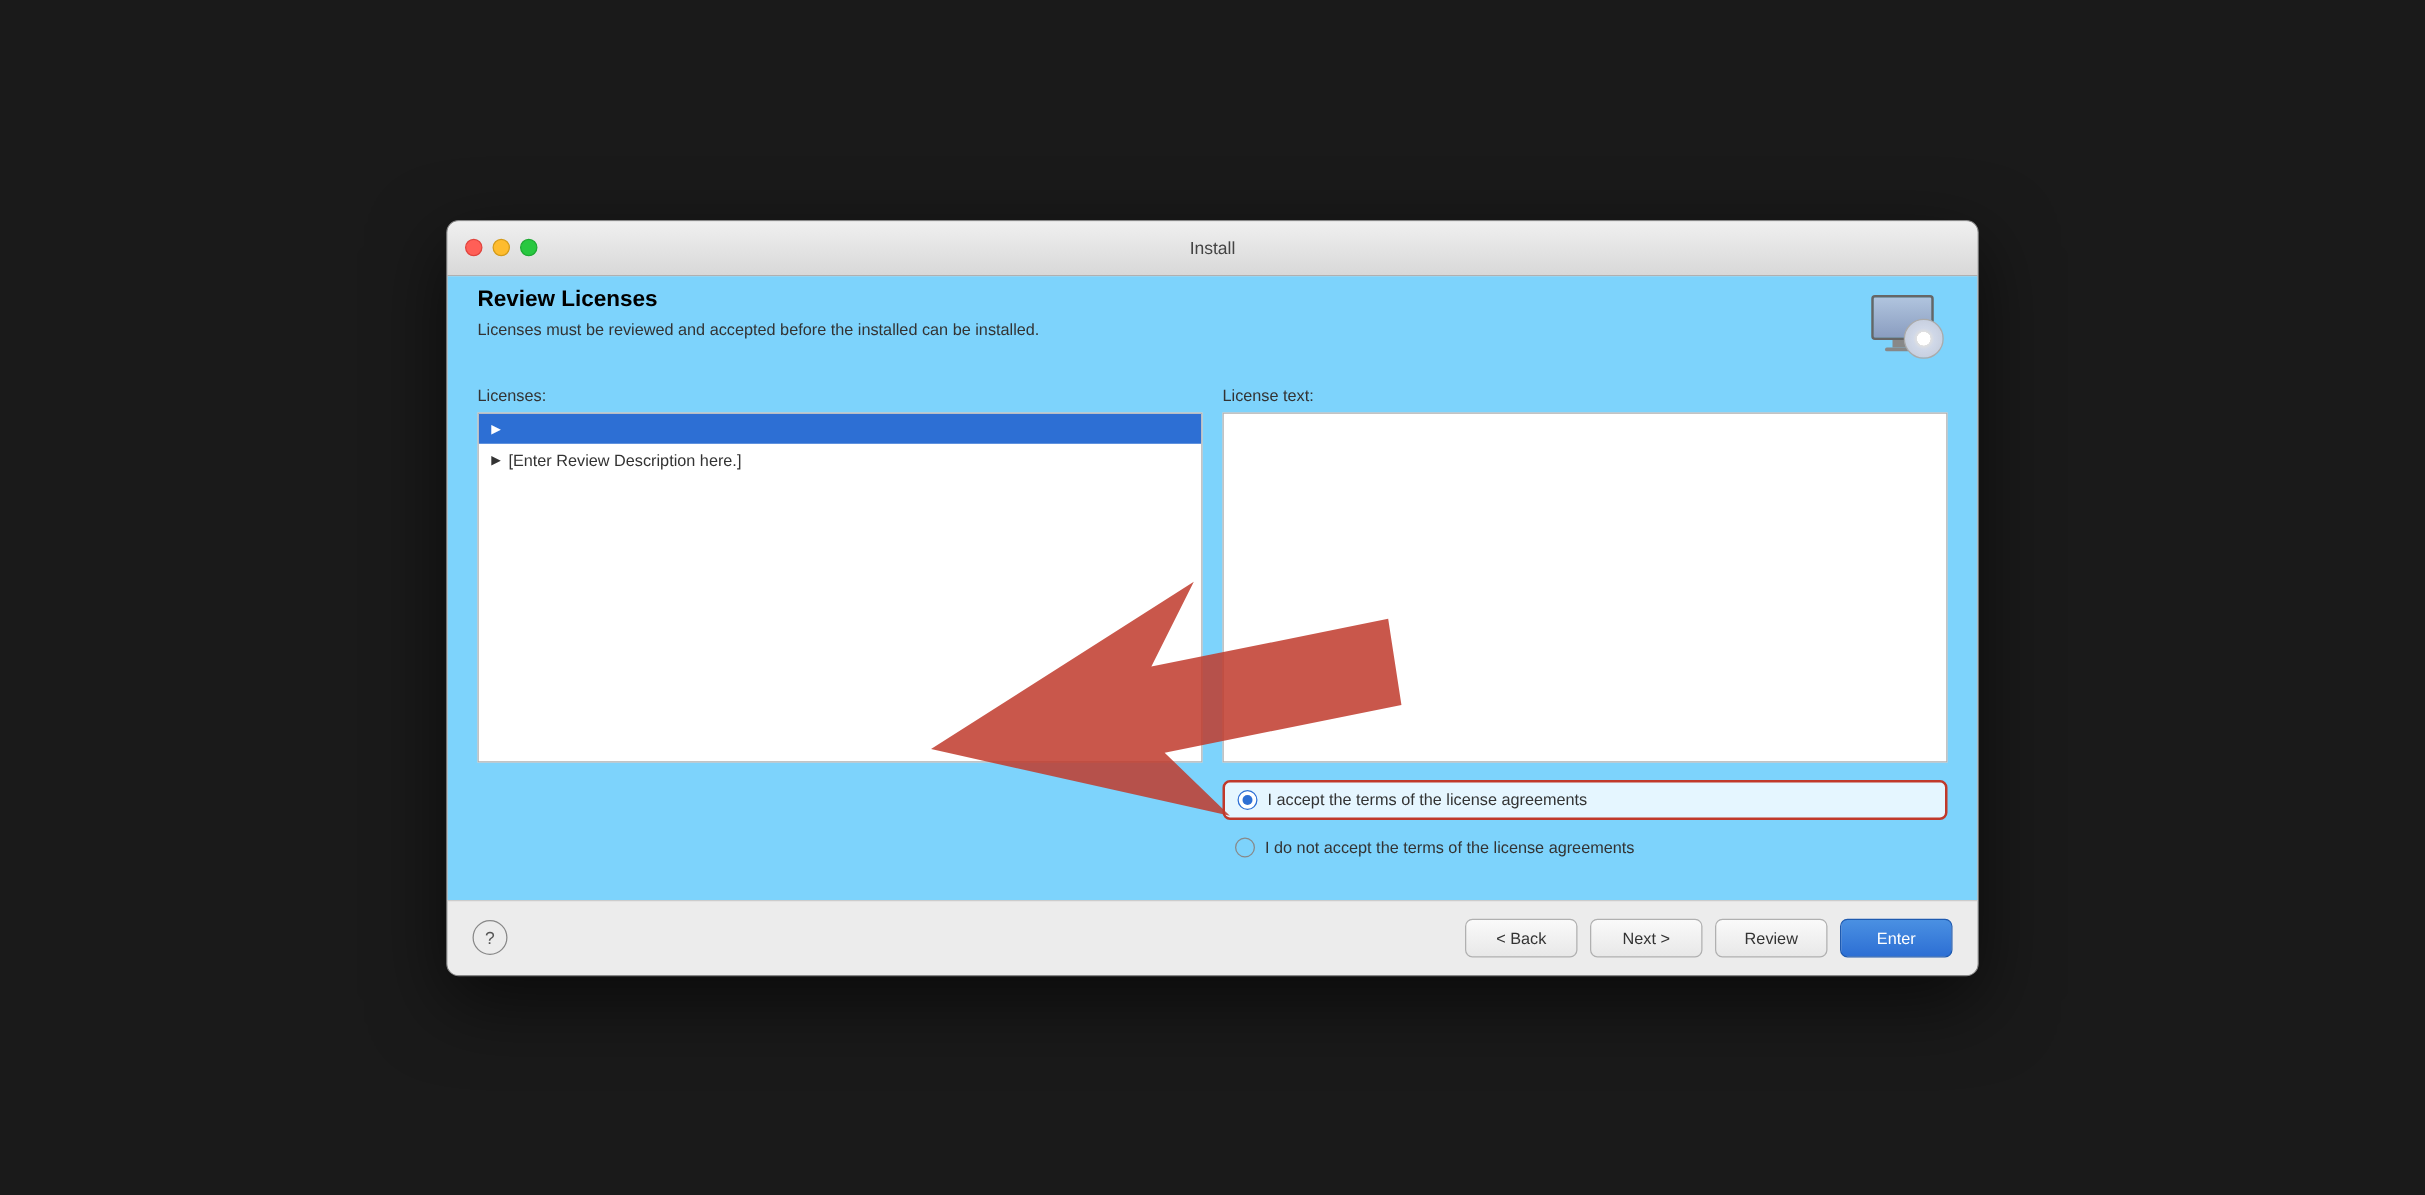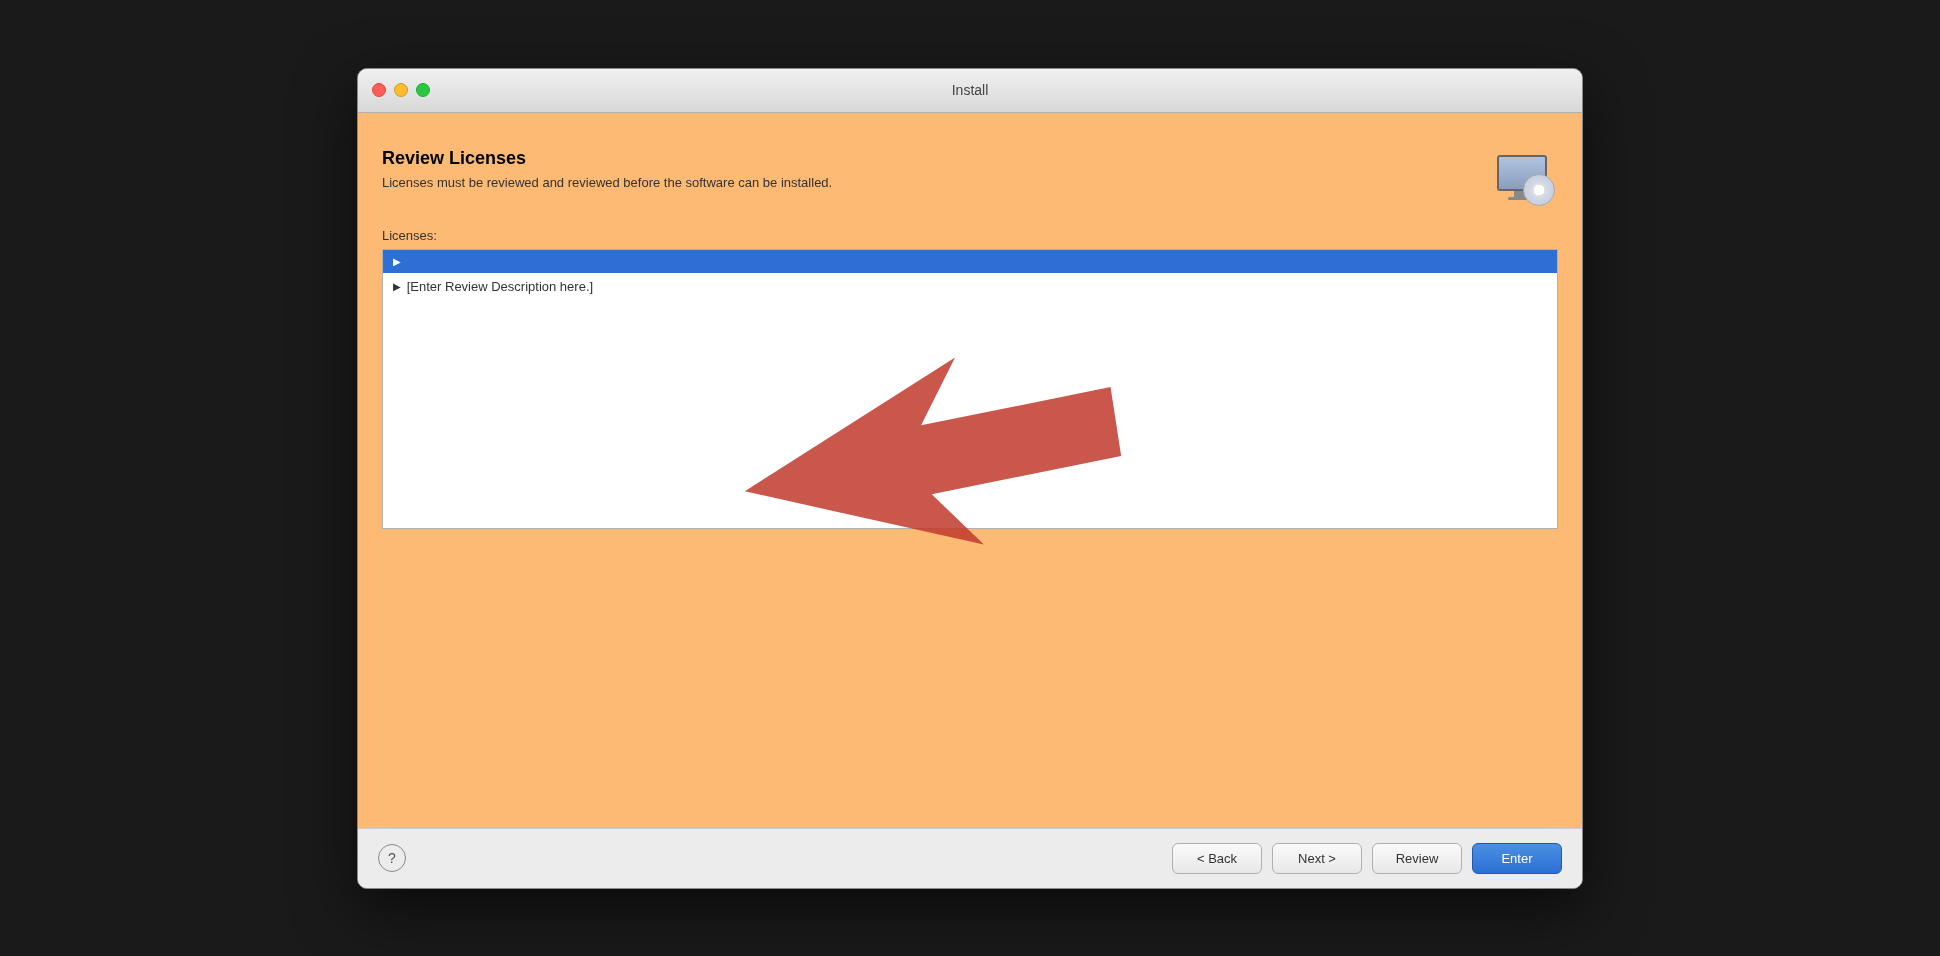--- a/index.html
+++ b/index.html
@@ -55,22 +55,22 @@
       position: absolute;
       left: 50%;
       transform: translateX(-50%);
       font-size: 14px;
       color: #444;
       font-weight: 500;
     }
 
     
     .content {
-      background: #fdba74;
-      padding: 35px 24px 20px 24px;
+      background: #7dd3fc;
+      padding: 8px 24px 20px 24px;
       position: relative;
     }
 
     .header-section {
       display: flex;
       justify-content: space-between;
       align-items: flex-start;
       margin-bottom: 20px;
     }
 
@@ -133,21 +133,20 @@
       position: absolute;
       bottom: -6px;
       right: -8px;
     }
 
     
     .panels {
       display: flex;
       gap: 16px;
       margin-bottom: 0;
-      flex-direction: column;
     }
 
     .licenses-panel {
       flex: 0 0 580px;
     }
 
     .license-text-panel {
       flex: 1;
     }
 
@@ -322,21 +321,21 @@
       <div class="traffic-light maximize"></div>
     </div>
     <span class="titlebar-title">Install</span>
   </div>
 
   <div class="content-wrapper">
     <div class="content">
       <div class="header-section">
         <div class="header-text">
           <h2>Review Licenses</h2>
-          <p>Licenses must be reviewed and reviewed before the software can be installed.</p>
+          <p>Licenses must be reviewed and accepted before the installed can be installed.</p>
         </div>
         <div class="installer-icon">
           <div class="monitor-icon">
             <div class="monitor-screen"></div>
             <div class="monitor-stand"></div>
             <div class="monitor-base"></div>
             <div class="cd-icon"></div>
           </div>
         </div>
       </div>
@@ -350,20 +349,36 @@
               <span class="arrow">▶</span>
               <span></span>
             </div>
             <div class="license-item">
               <span class="arrow">▶</span>
               <span>[Enter Review Description here.]</span>
             </div>
           </div>
         </div>
 
+        <div class="license-text-panel">
+          <div class="panel-label">License text:</div>
+          <div class="license-text-area"></div>
+
+          <div class="radio-options">
+            <div class="radio-option selected-option">
+              <div class="radio-circle checked">
+              </div>
+              <span>I accept the terms of the license agreements</span>
+            </div>
+            <div class="radio-option">
+              <div class="radio-circle"></div>
+              <span>I do not accept the terms of the license agreements</span>
+            </div>
+          </div>
+        </div>
       </div>
     </div>
 
     <svg class="arrow-container" viewBox="0 0 1400 480" preserveAspectRatio="none" style="position:absolute; top:0; left:0; width:100%; height:480px; pointer-events:none; overflow:visible;">
 
       <polygon points="440,340 700,250 650,310 870,310 870,380 650,380 700,440" fill="#c0392b" opacity="0.85" transform="rotate(-10, 660, 345)"></polygon>
     </svg>
   </div>
 
   <div class="bottom-bar">

